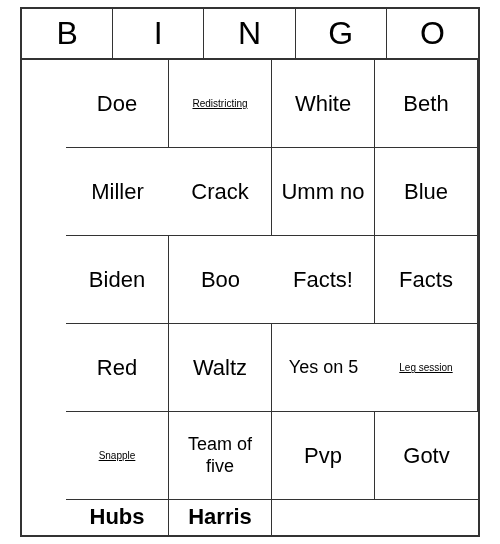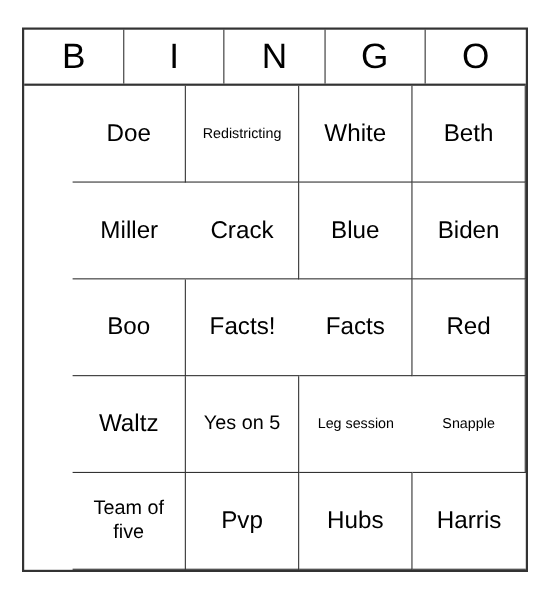--- a/index.html
+++ b/index.html
@@ -66,22 +66,23 @@
       border-bottom: none;
       font-weight: bold;
     }
 
     .cell-text {
       font-size: 22px;
       line-height: 1.2;
     }
 
     .cell-text-small {
-      font-size: 13px;
+      font-size: 10px;
       line-height: 1.3;
+      text-decoration: underline;
     }
 
     .cell-text-medium {
       font-size: 18px;
       line-height: 1.2;
     }
   </style>
 </head>
 <body>
 
@@ -106,20 +107,23 @@
       <div class="bingo-cell">
         <span class="cell-text">Beth</span>
       </div>
       <div class="bingo-cell">
         <span class="cell-text">Miller</span>
       </div>
       <div class="bingo-cell">
         <span class="cell-text">Crack</span>
       </div>
       <div class="bingo-cell">
+        <span class="cell-text">Umm no</span>
+      </div>
+      <div class="bingo-cell">
         <span class="cell-text">Blue</span>
       </div>
       <div class="bingo-cell">
         <span class="cell-text">Biden</span>
       </div>
       <div class="bingo-cell">
         <span class="cell-text">Boo</span>
       </div>
       <div class="bingo-cell">
         <span class="cell-text">Facts!</span>
@@ -142,19 +146,22 @@
       <div class="bingo-cell">
         <span class="cell-text-small">Snapple</span>
       </div>
       <div class="bingo-cell">
         <span class="cell-text-medium">Team of five</span>
       </div>
       <div class="bingo-cell">
         <span class="cell-text">Pvp</span>
       </div>
       <div class="bingo-cell">
+        <span class="cell-text">Gotv</span>
+      </div>
+      <div class="bingo-cell">
         <span class="cell-text">Hubs</span>
       </div>
       <div class="bingo-cell">
         <span class="cell-text">Harris</span>
       </div>
     </div>
 </div>
 
 </body></html>

